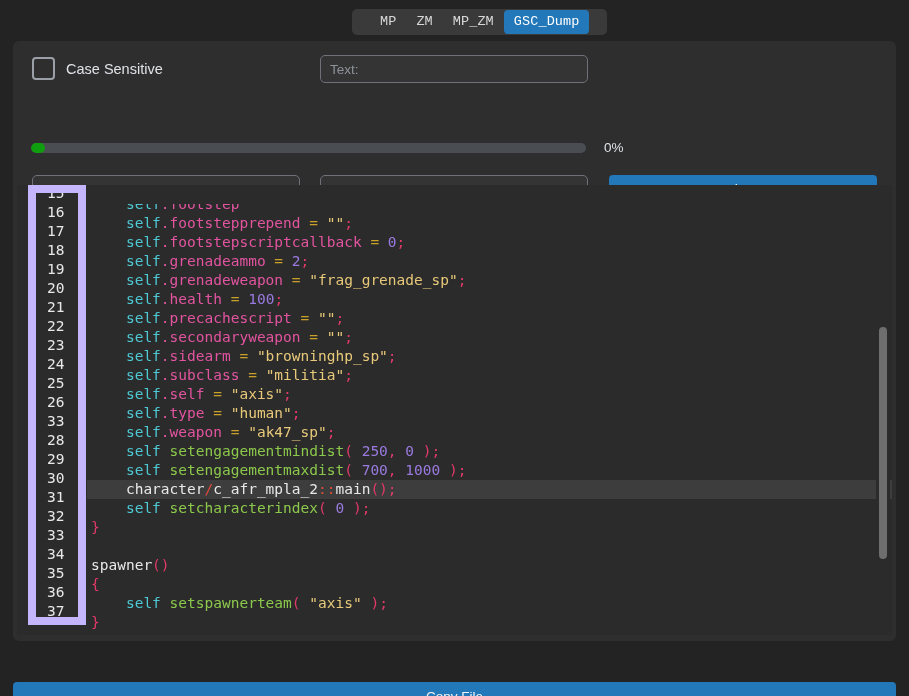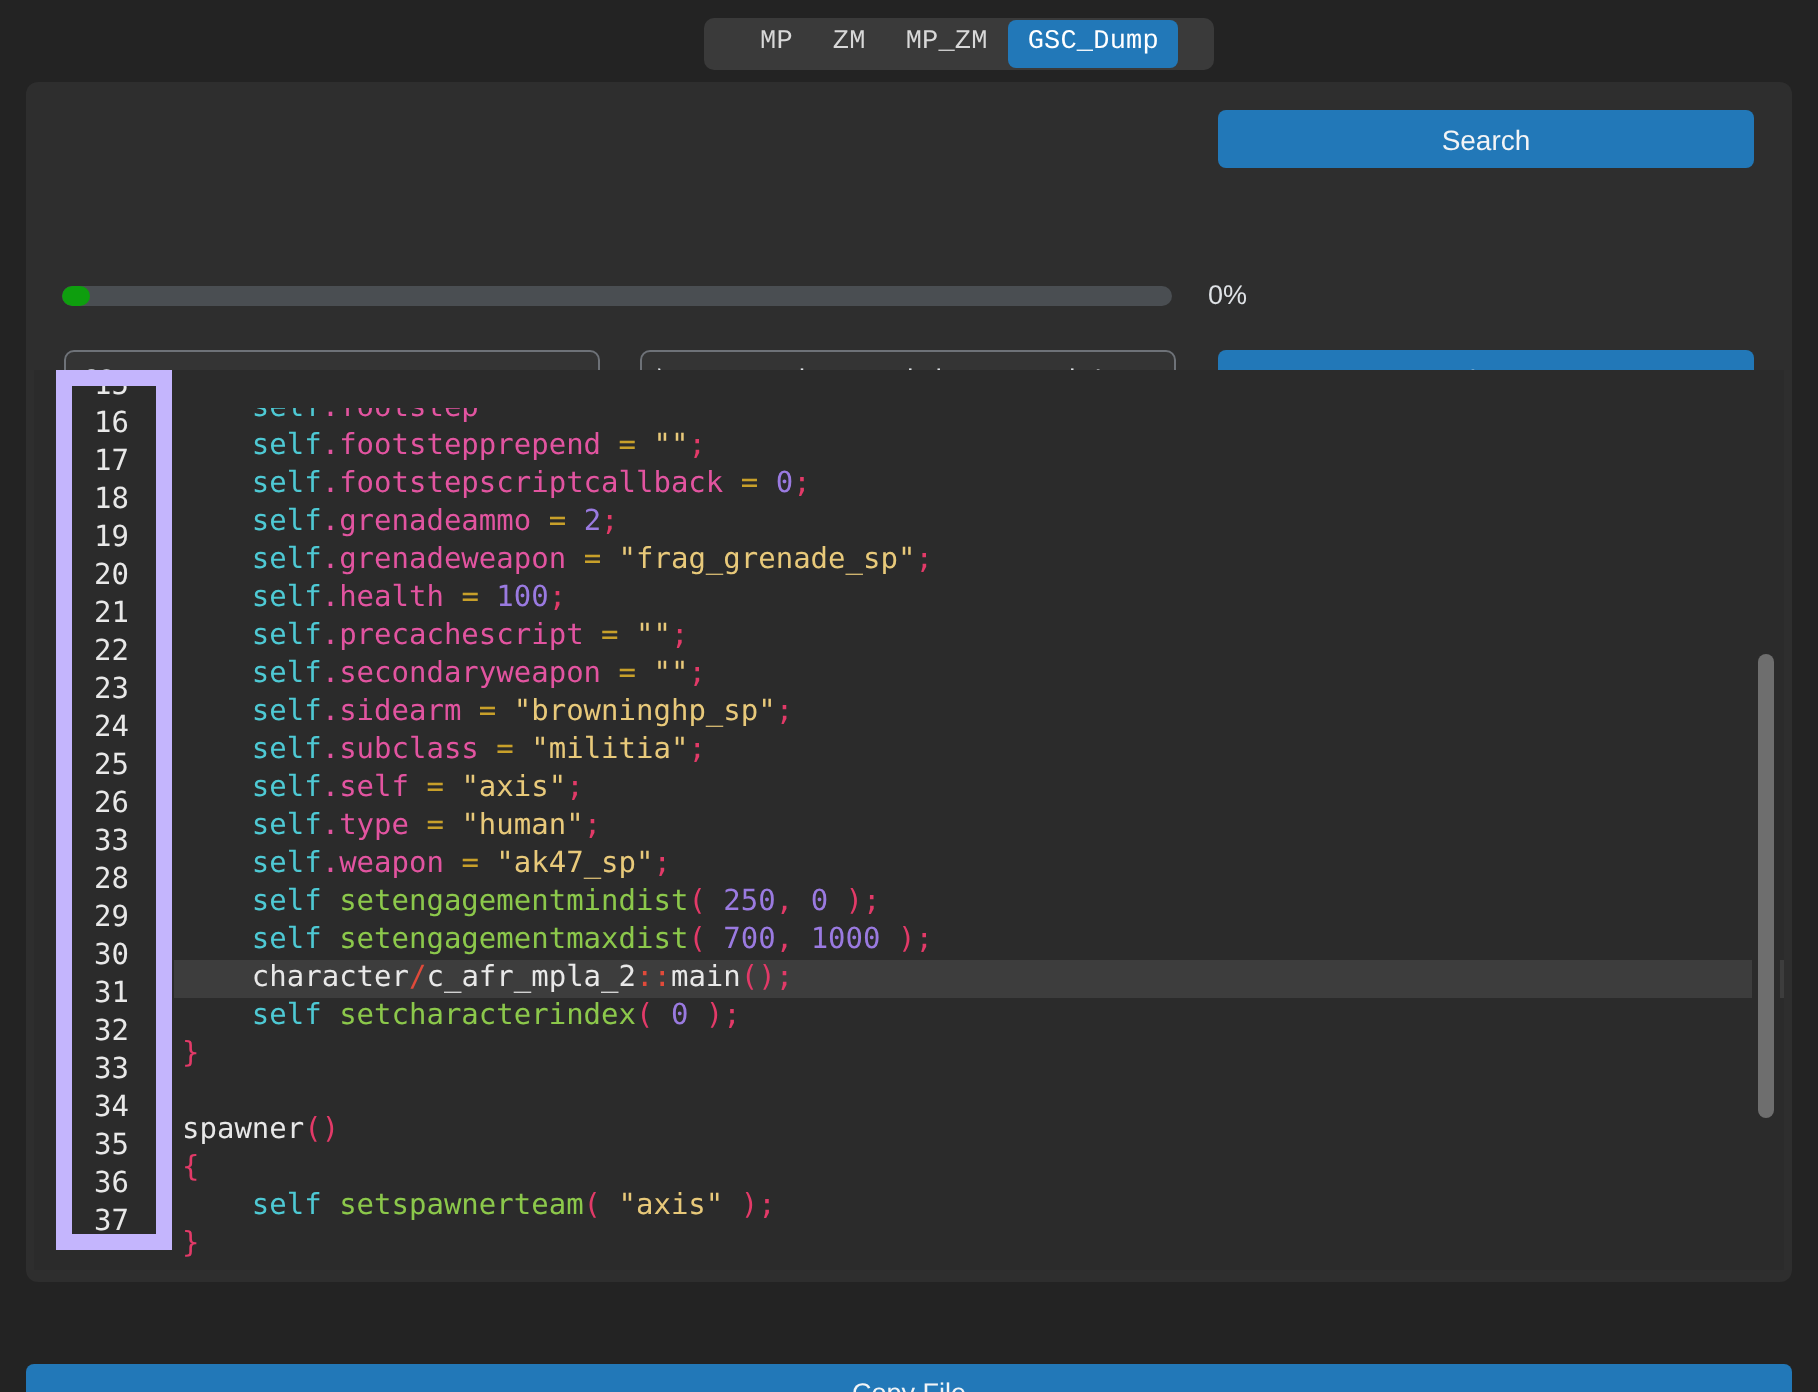--- a/index.html
+++ b/index.html
@@ -294,21 +294,25 @@
       <div class="tab">MP</div>
       <div class="tab">ZM</div>
       <div class="tab">MP_ZM</div>
       <div class="tab active" style="background: rgb(34, 120, 184);">GSC_Dump</div>
     </div>
 </div>
 
 <div class="panel">
 
   <div class="row1">
-    <button class="btn-blue btn-search" style="background: rgb(34, 120, 184);">Search</button>
+    <div class="chk-wrap">
+      <div class="chkbox"></div>
+      <div class="chklabel">Case Sensitive</div>
+    </div>
+    <input class="text-input" type="text" placeholder="Text:" style="">
   </div>
 
   <div class="row2">
     <div class="progress-track">
       <div class="progress-fill" style="width: 14px; background: rgb(14, 158, 14);"></div>
     </div>
     <div class="progress-pct">0%</div>
   </div>
 
   <div class="row3">

